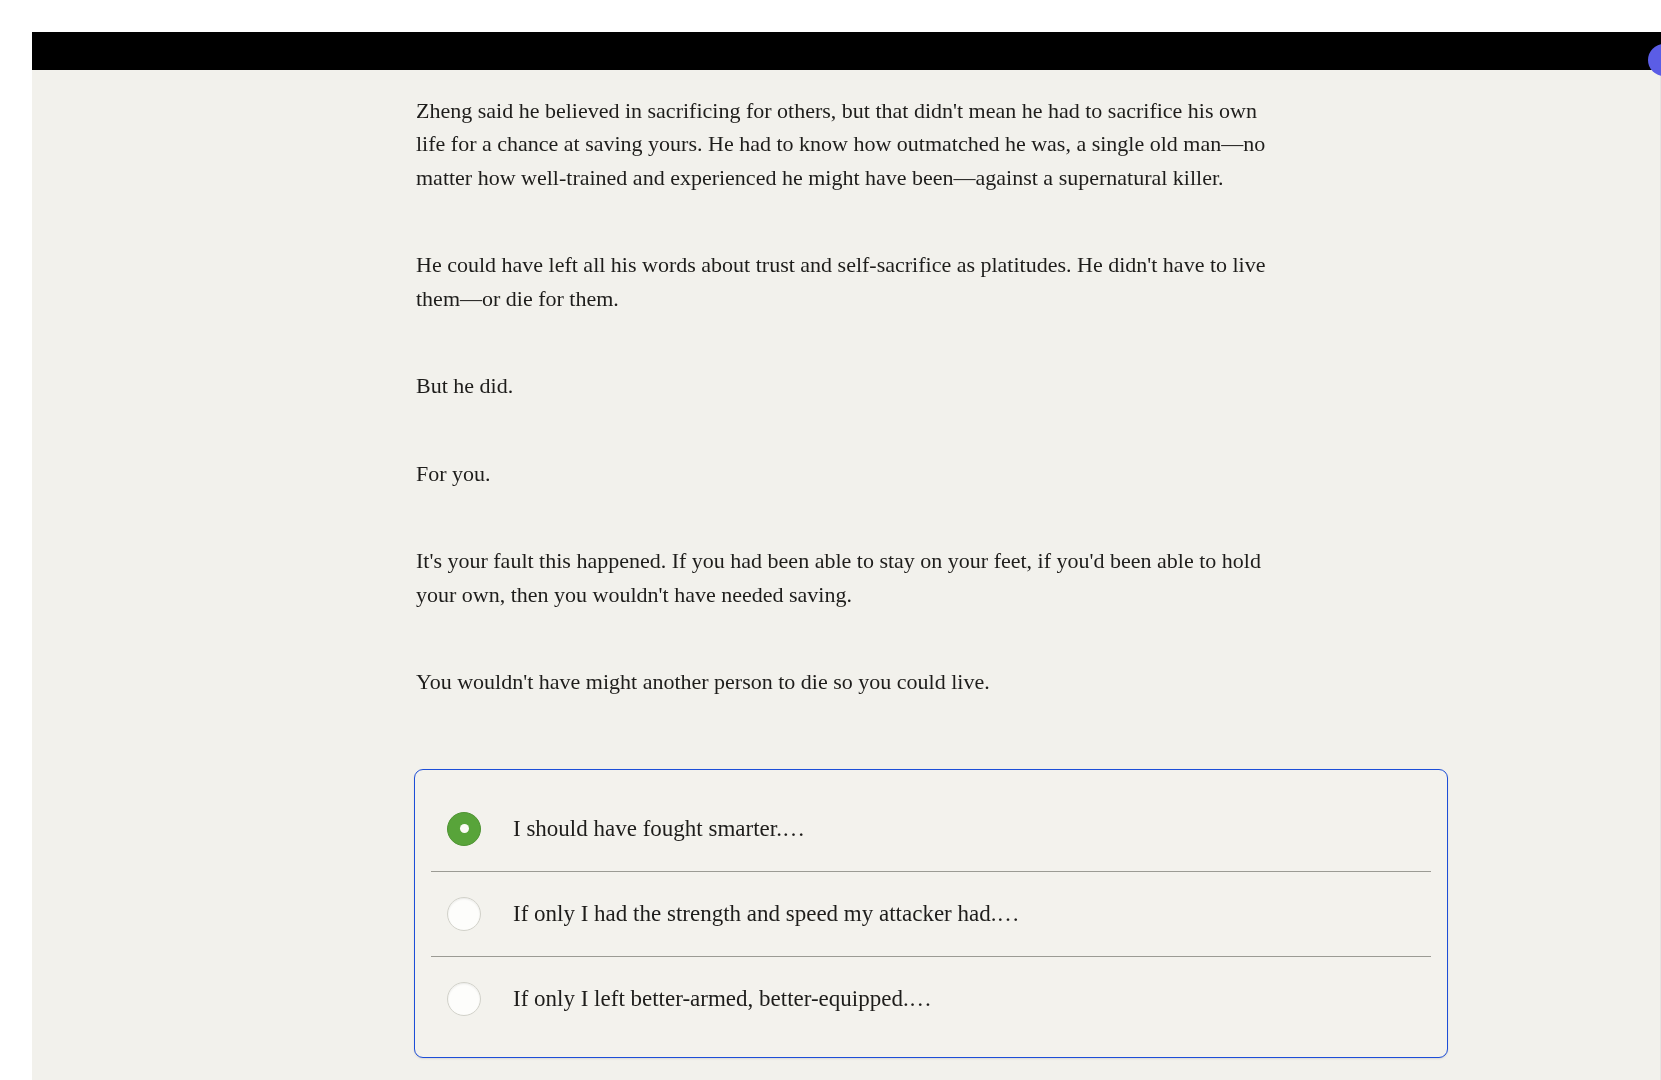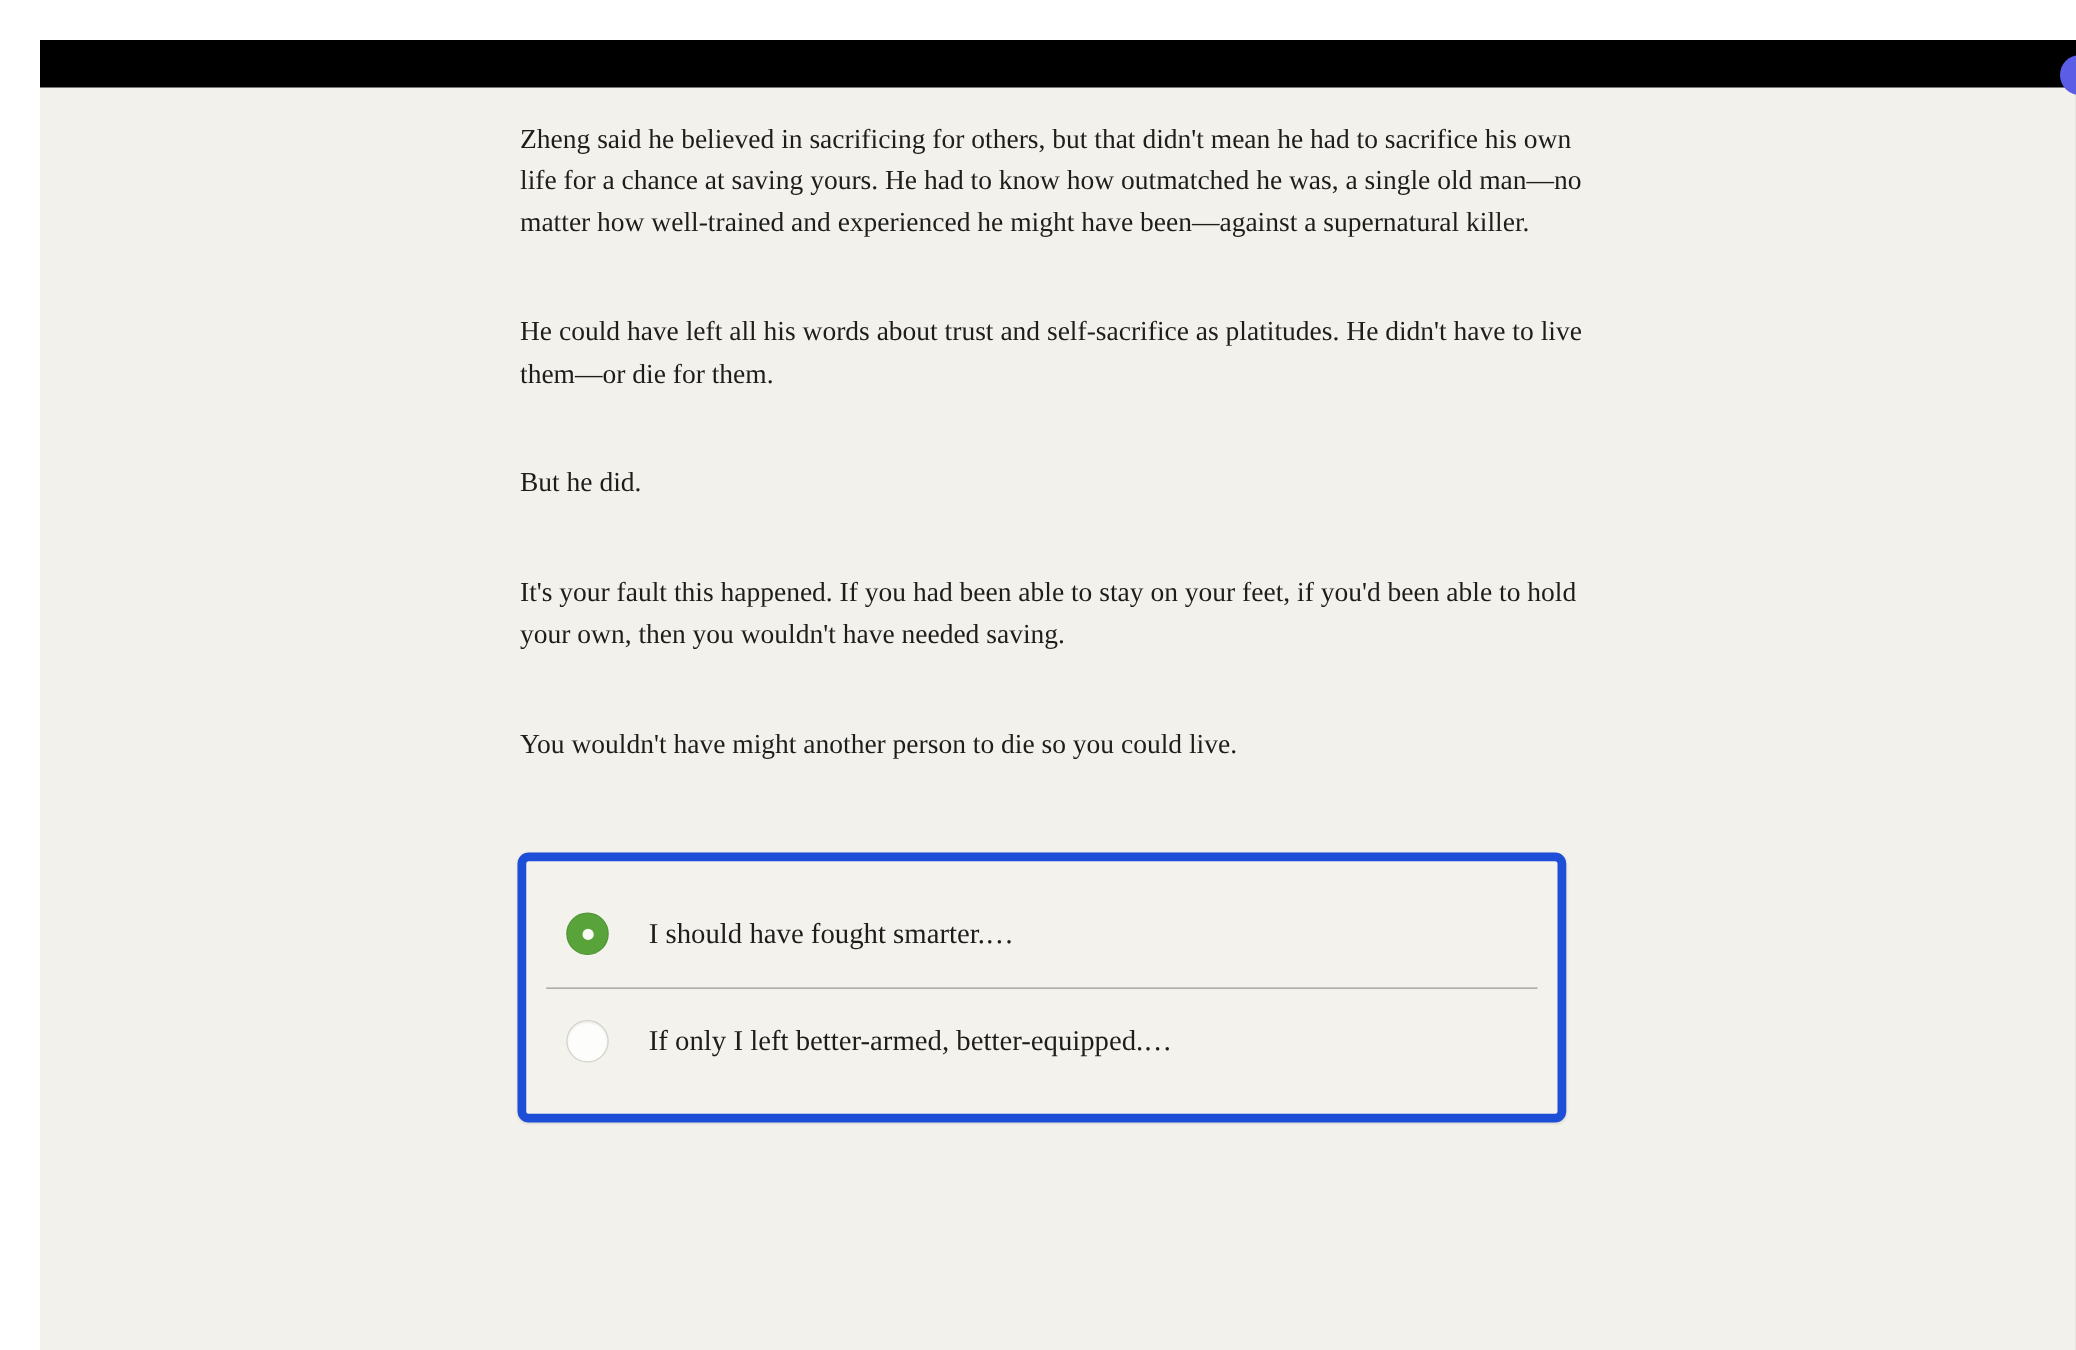--- a/index.html
+++ b/index.html
@@ -46,22 +46,22 @@
     font-size: 22px;
     line-height: 1.52;
     margin-bottom: 22px;
     color: #1e1d1b;
   }
 
   
   .choicebox {
     margin-top: 55px;
     margin-left: 14px;
-    width: 839px;
-    border: 7px solid #1d4ed8;
+    width: 1034px;
+    border: 1px solid #1d4ed8;
     border-radius: 9px;
     background: #f3f2ed;
     box-shadow: 0 1px 2px rgba(0,0,0,0.10);
     overflow: hidden;
   }
   .option {
     display: flex;
     align-items: center;
     height: 85px;
     padding-left: 16px;
@@ -128,27 +128,32 @@
 <div class="page">
 
   <div class="topbar">
     <span class="indicator-dot"></span>
   </div>
 
   <main class="content">
     <p>Zheng said he believed in sacrificing for others, but that didn't mean he had to sacrifice his own life for a chance at saving yours. He had to know how outmatched he was, a single old man—no matter how well-trained and experienced he might have been—against a supernatural killer.</p>
     <p>He could have left all his words about trust and self-sacrifice as platitudes. He didn't have to live them—or die for them.</p>
     <p>But he did.</p>
+    <p>For you.</p>
     <p>It's your fault this happened. If you had been able to stay on your feet, if you'd been able to hold your own, then you wouldn't have needed saving.</p>
     <p>You wouldn't have might another person to die so you could live.</p>
 
     <div class="choicebox">
       <label class="option selected">
         <span class="radio"></span>
         <span class="option-label">I should have fought smarter.…</span>
+      </label>
+      <label class="option">
+        <span class="radio"></span>
+        <span class="option-label">If only I had the strength and speed my attacker had.…</span>
       </label>
       <label class="option">
         <span class="radio"></span>
         <span class="option-label">If only I left better-armed, better-equipped.…</span>
       </label>
     </div>
   </main>
 
   <div class="scrollbar">
     <div class="scroll-thumb"></div>

